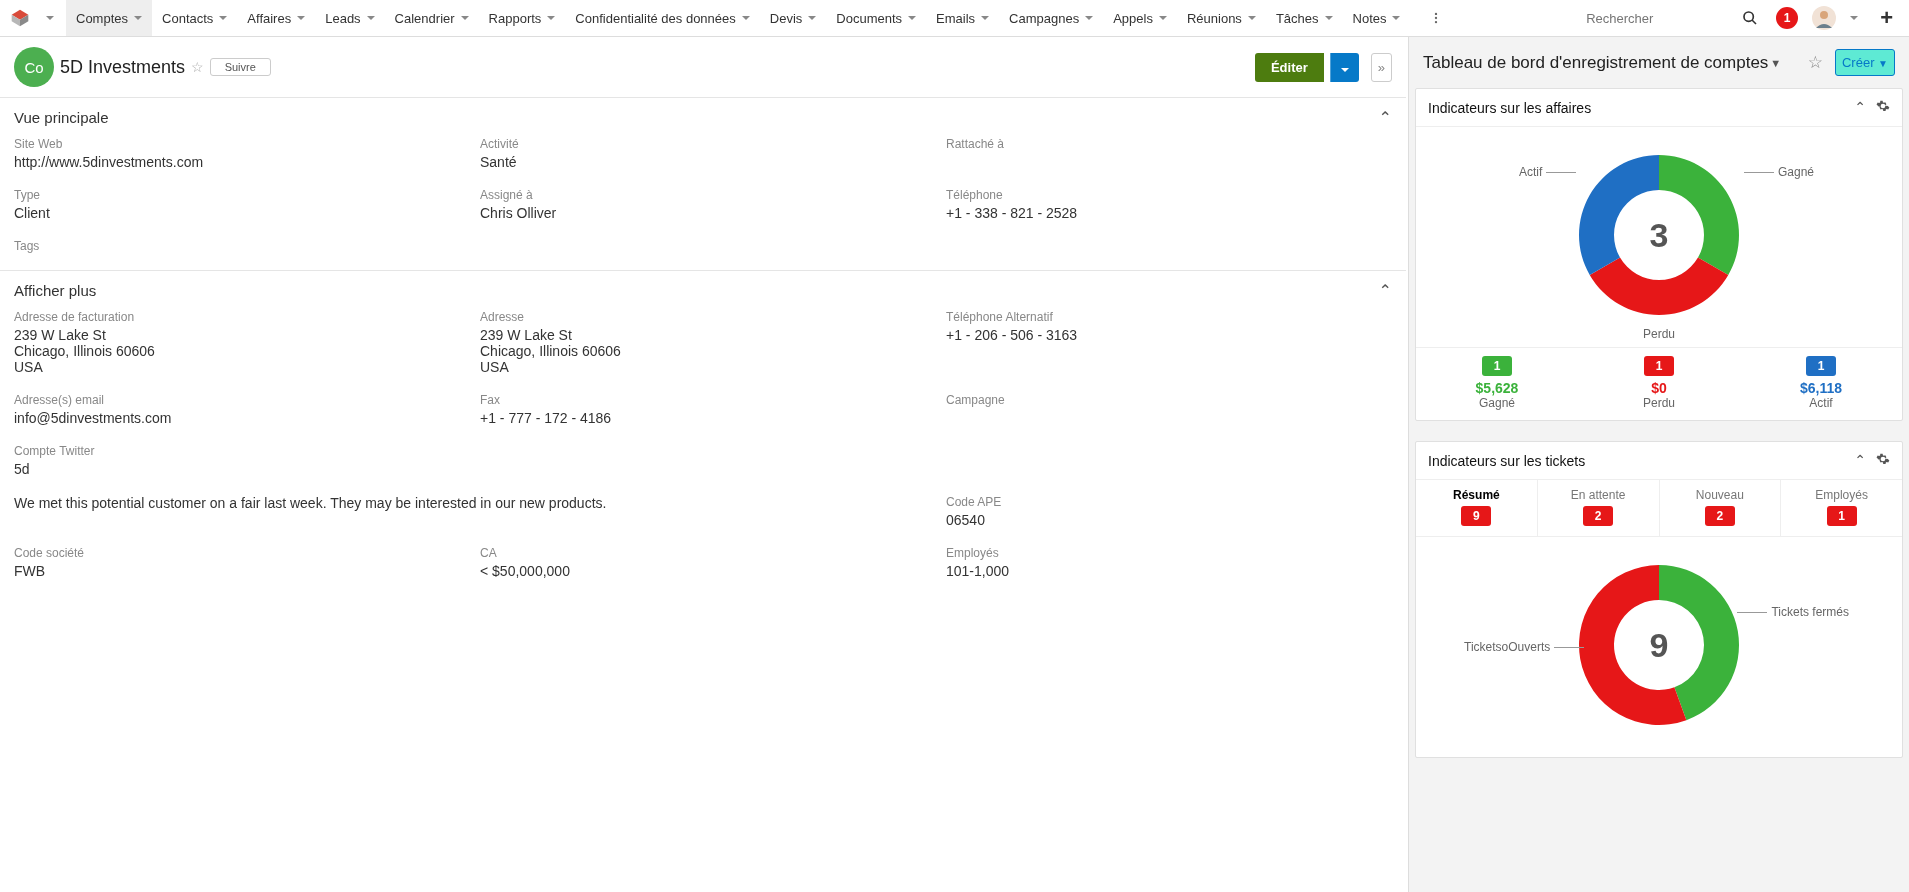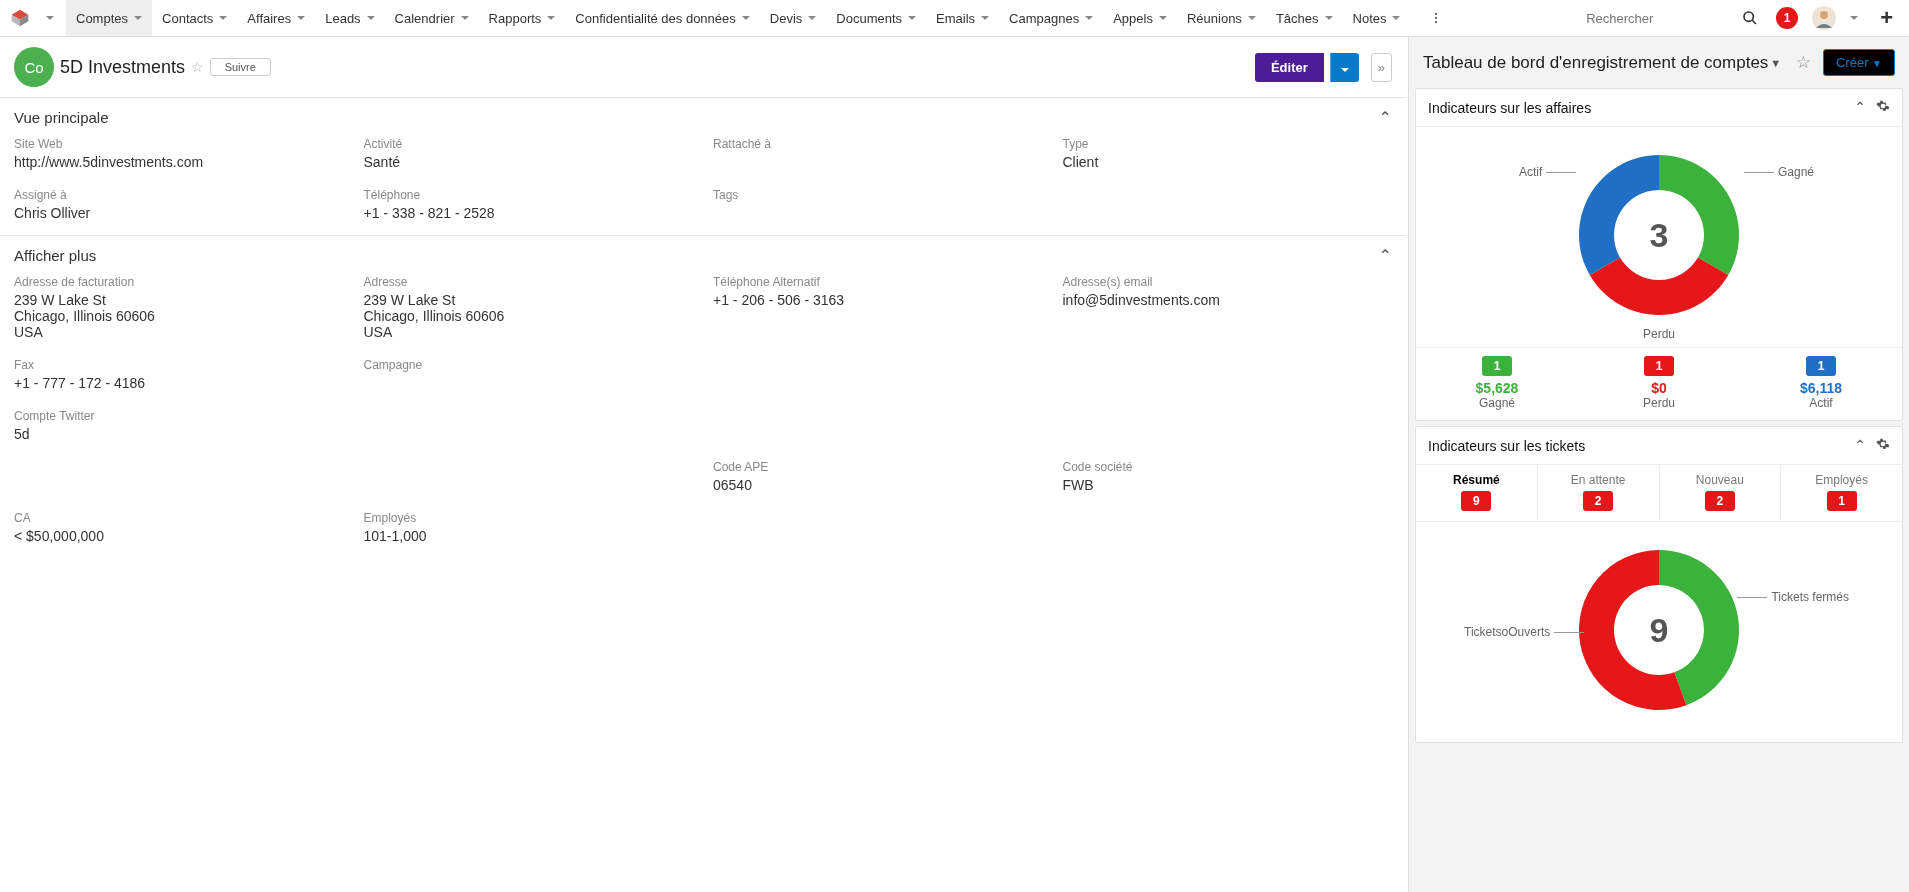--- a/index.html
+++ b/index.html
@@ -18,39 +18,39 @@
 
 .body{display:flex;height:calc(100vh - 36px)}
 .left{flex:1;overflow-y:auto;border-right:1px solid #ddd;padding-right:2px;box-sizing:border-box}
 .right{width:500px;background:#f3f3f3;overflow-y:auto;padding:0;box-sizing:border-box}
 
 .rec-header{display:flex;align-items:center;padding:10px 14px;gap:6px;border-bottom:1px solid #e5e5e5}
 .rec-avatar{width:40px;height:40px;border-radius:50%;background:#4caf50;color:#fff;display:flex;align-items:center;justify-content:center;font-size:15px}
 .rec-title{font-size:18px;color:#222}
 .star{color:#aaa;font-size:14px;cursor:pointer}
 .follow-btn{border:1px solid #ccc;background:#fff;border-radius:3px;padding:2px 14px;font-size:11px;cursor:pointer;color:#555}
-.edit-btn{margin-left:auto;background:#4c1d95;color:#fff;border:none;padding:7px 16px;border-radius:3px 0 0 3px;font-size:13px;font-weight:600;cursor:pointer}
+.edit-btn{margin-left:auto;background:#4d7c0f;color:#fff;border:none;padding:7px 16px;border-radius:3px 0 0 3px;font-size:13px;font-weight:600;cursor:pointer}
 .edit-drop{background:#0679c8;color:#fff;border:none;border-left:1px solid rgba(255,255,255,.3);padding:7px 10px;border-radius:0 3px 3px 0;cursor:pointer}
 .chev-white{width:0;height:0;border-left:4px solid transparent;border-right:4px solid transparent;border-top:4px solid #fff;display:inline-block}
 .side-arrow{border:1px solid #ccc;background:#fff;padding:6px 6px;margin-left:6px;border-radius:3px;cursor:pointer;color:#888}
 
 .section-head{display:flex;align-items:center;padding:10px 14px;font-size:15px;color:#333}
 .section-head .chev{margin-left:auto;font-size:16px;color:#555;cursor:pointer}
-.fields{display:grid;grid-template-columns:1fr 1fr 1fr 1fr;padding:0 14px 14px;gap:18px 20px;border-bottom:1px solid #e5e5e5}
+.fields{display:grid;grid-template-columns:1fr 1fr 1fr;padding:0 14px 14px;gap:18px 20px;border-bottom:1px solid #e5e5e5}
 .field-label{font-size:12px;color:#888;margin-bottom:3px}
 .field-value{font-size:14px;color:#333}
 .field{min-width:0}
 .field.full{grid-column:1/3}
 
 .dash-header{display:flex;align-items:center;padding:12px 14px;font-size:17px;color:#222;gap:2px}
 .dash-header .chev2{font-size:11px;color:#555}
 .dash-actions{margin-left:auto;display:flex;align-items:center;gap:12px}
-.create-btn{border:1px solid #0679c8;color:#0679c8;background:#000000;padding:5px 12px;border-radius:3px;font-size:13px;cursor:pointer}
-
-.dashlet{background:#fff;margin:0 6px 5px;border:1px solid #e0e0e0;border-radius:2px}
+.create-btn{border:1px solid #0679c8;color:#0679c8;background:#5eead4;padding:5px 6px;border-radius:3px;font-size:13px;cursor:pointer}
+
+.dashlet{background:#fff;margin:0 6px 20px;border:1px solid #e0e0e0;border-radius:2px}
 .dashlet-head{display:flex;align-items:center;padding:10px 12px;font-size:14px;color:#111;border-bottom:1px solid #eee}
 .dashlet-head .tools{margin-left:auto;display:flex;gap:10px;color:#555}
 .donut-wrap{display:flex;flex-direction:column;align-items:center;padding:8px 0 12px}
 .donut{position:relative;width:200px;height:200px}
 .donut-center{position:absolute;inset:0;display:flex;align-items:center;justify-content:center;font-size:34px;font-weight:600;color:#555}
 .donut-label{position:absolute;font-size:12px;color:#666;white-space:nowrap}
 .donut-label .line{display:inline-block;width:30px;height:1px;background:#999;vertical-align:middle;margin:0 4px}
 
 .kpis{display:flex;border-top:1px solid #eee}
 .kpi{flex:1;text-align:center;padding:8px 0 10px}
@@ -232,20 +232,21 @@
       <div class="field"><div class="field-label">Fax</div><a class="field-value">+1 - 777 - 172 - 4186</a></div>
       <div class="field">
           <div class="field-label">Campagne</div>
           <div class="field-value"></div>
         </div>
       <div class="field full">
           <div class="field-label">Compte Twitter</div>
           <div class="field-value">5d</div>
         </div>
       <div class="field full">
+          <div class="field-value">We met this potential customer on a fair last week. They may be interested in our new products.</div>
         </div>
       <div class="field">
           <div class="field-label">Code APE</div>
           <div class="field-value">06540</div>
         </div>
       <div class="field">
           <div class="field-label">Code société</div>
           <div class="field-value">FWB</div>
         </div>
       <div class="field">

